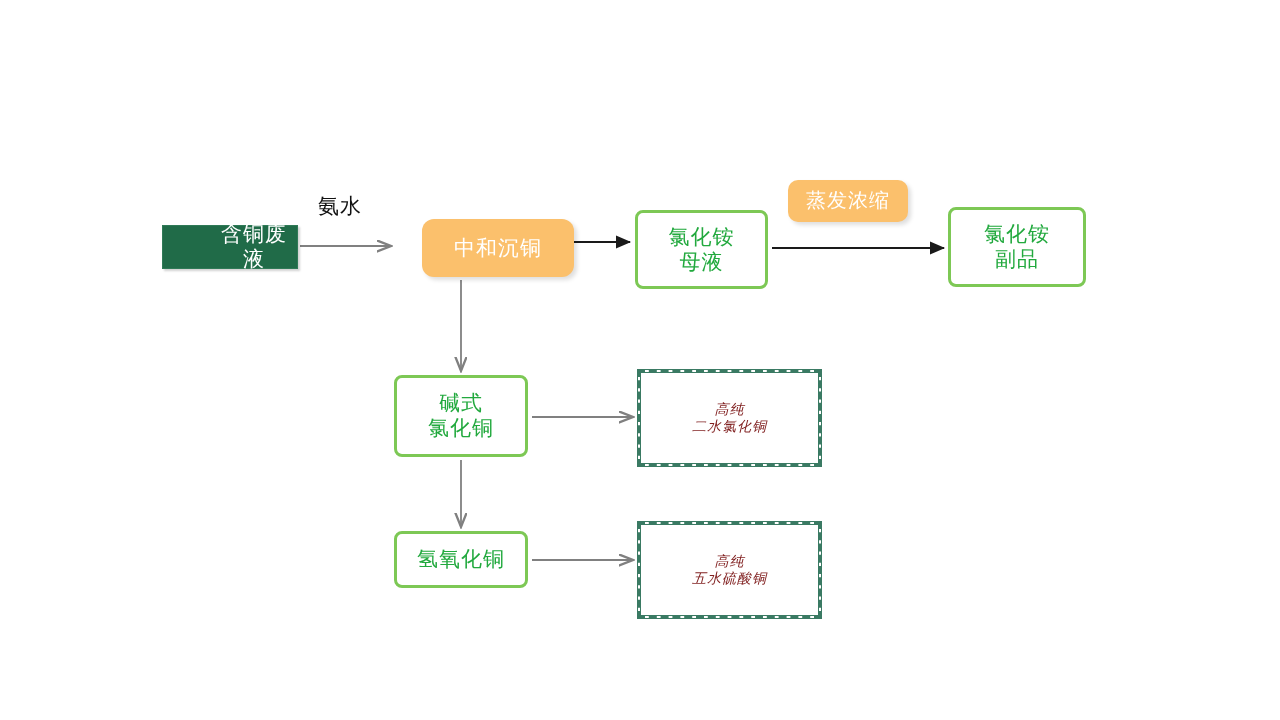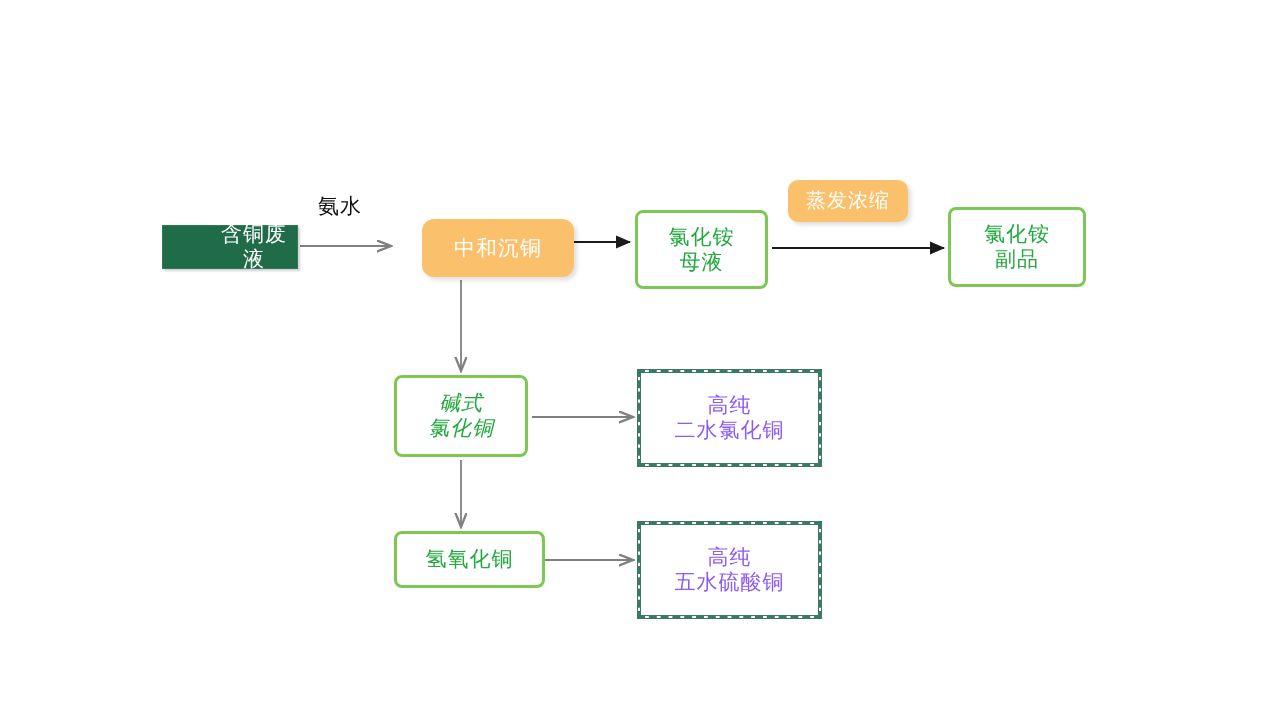--- a/index.html
+++ b/index.html
@@ -69,25 +69,26 @@
     color: #22A93E;
     border: 3px solid #7DC855;
     border-radius: 8px;
     font-size: 21px;
     letter-spacing: 1px;
   }
 
   
   .node-dashed {
     background: #ffffff;
-    color: #8b5cf6;
+    color: #7f1d1d;
     border: 4px double #3A7A63;
     border-style: double;
-    font-size: 21px;
-    letter-spacing: 1px;
+    font-size: 14px;
+    letter-spacing: 1px;
+    font-style: italic;
   }
   .node-dashed .dash-frame {
     position: absolute;
     left: -4px; top: -4px; right: -4px; bottom: -4px;
     border: 4px dashed #3A7A63;
     pointer-events: none;
   }
   .node-dashed .dash-frame-inner {
     position: absolute;
     left: 2px; top: 2px; right: 2px; bottom: 2px;
@@ -160,26 +161,26 @@
   <div class="node node-green" style="left:635px; top:210px; width:133px; height:79px;">
     <span>氯化铵
 母液</span>
   </div>
 
   <div class="node node-green" style="left:948px; top:207px; width:138px; height:80px;">
     <span>氯化铵
 副品</span>
   </div>
 
-  <div class="node node-green" style="left:394px; top:375px; width:134px; height:82px;font-style:italic;">
+  <div class="node node-green" style="left:394px; top:375px; width:134px; height:82px;">
     <span>碱式
 氯化铜</span>
   </div>
 
-  <div class="node node-green" style="left:394px; top:531px; width:151px; height:57px;">
+  <div class="node node-green" style="left:394px; top:531px; width:134px; height:57px;">
     <span>氢氧化铜</span>
   </div>
 
   <div class="node node-dashed" style="left:637px; top:369px; width:185px; height:98px;">
     <span class="dash-frame"></span>
     <span class="dash-frame-inner"></span>
     <span class="dash-label">高纯
 二水氯化铜</span>
   </div>
 

